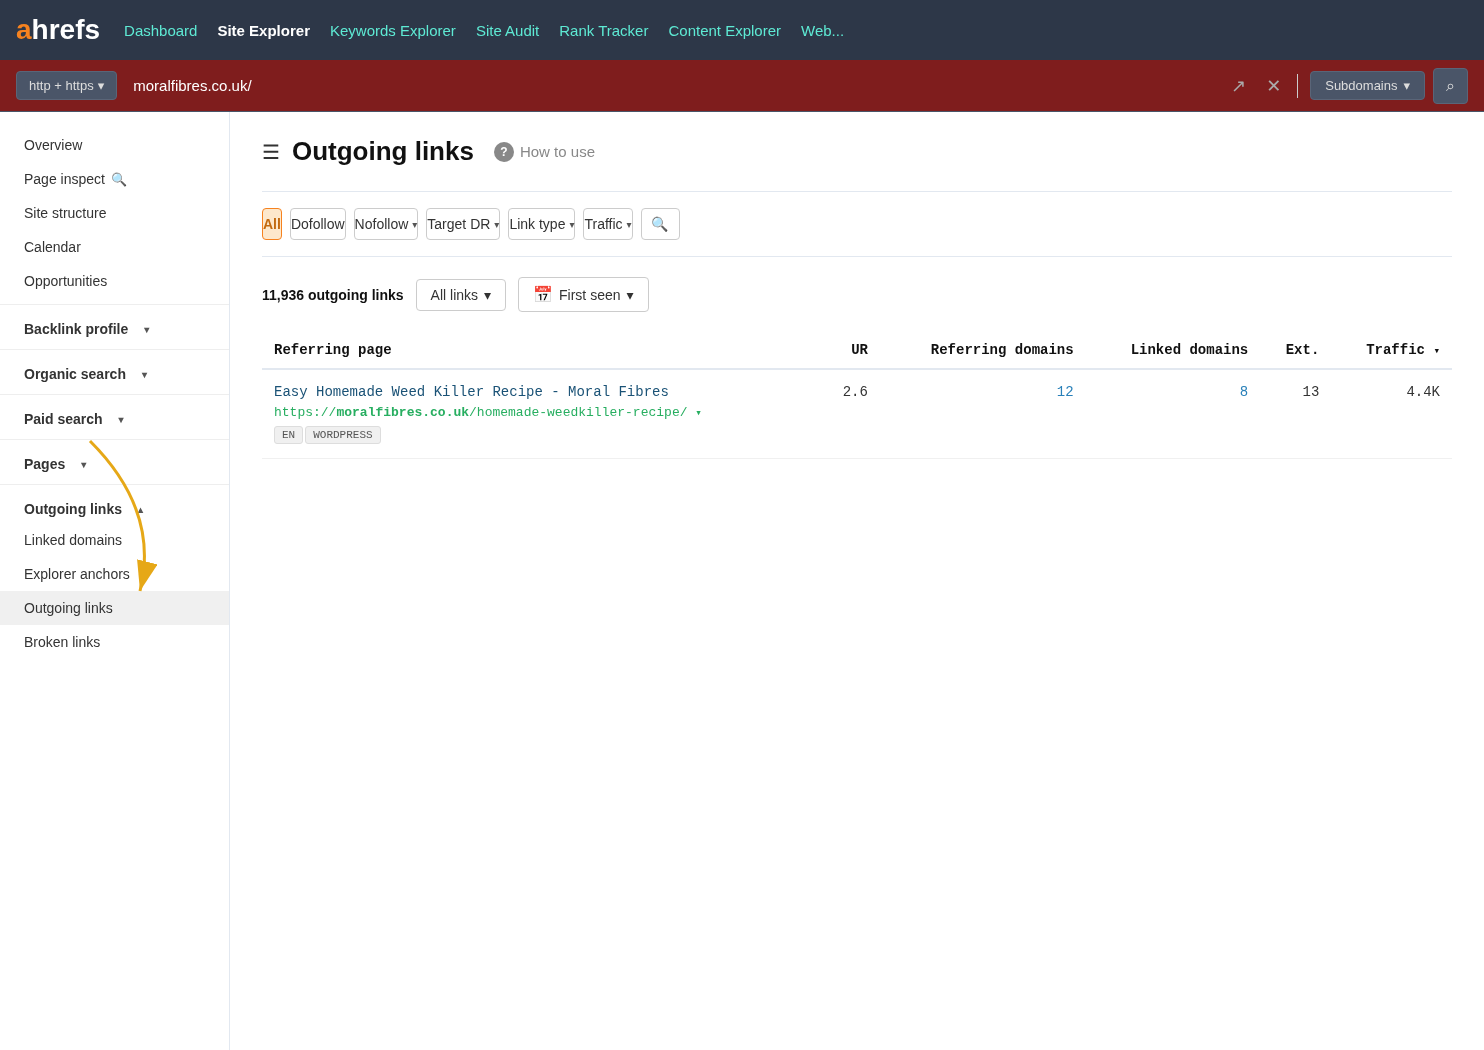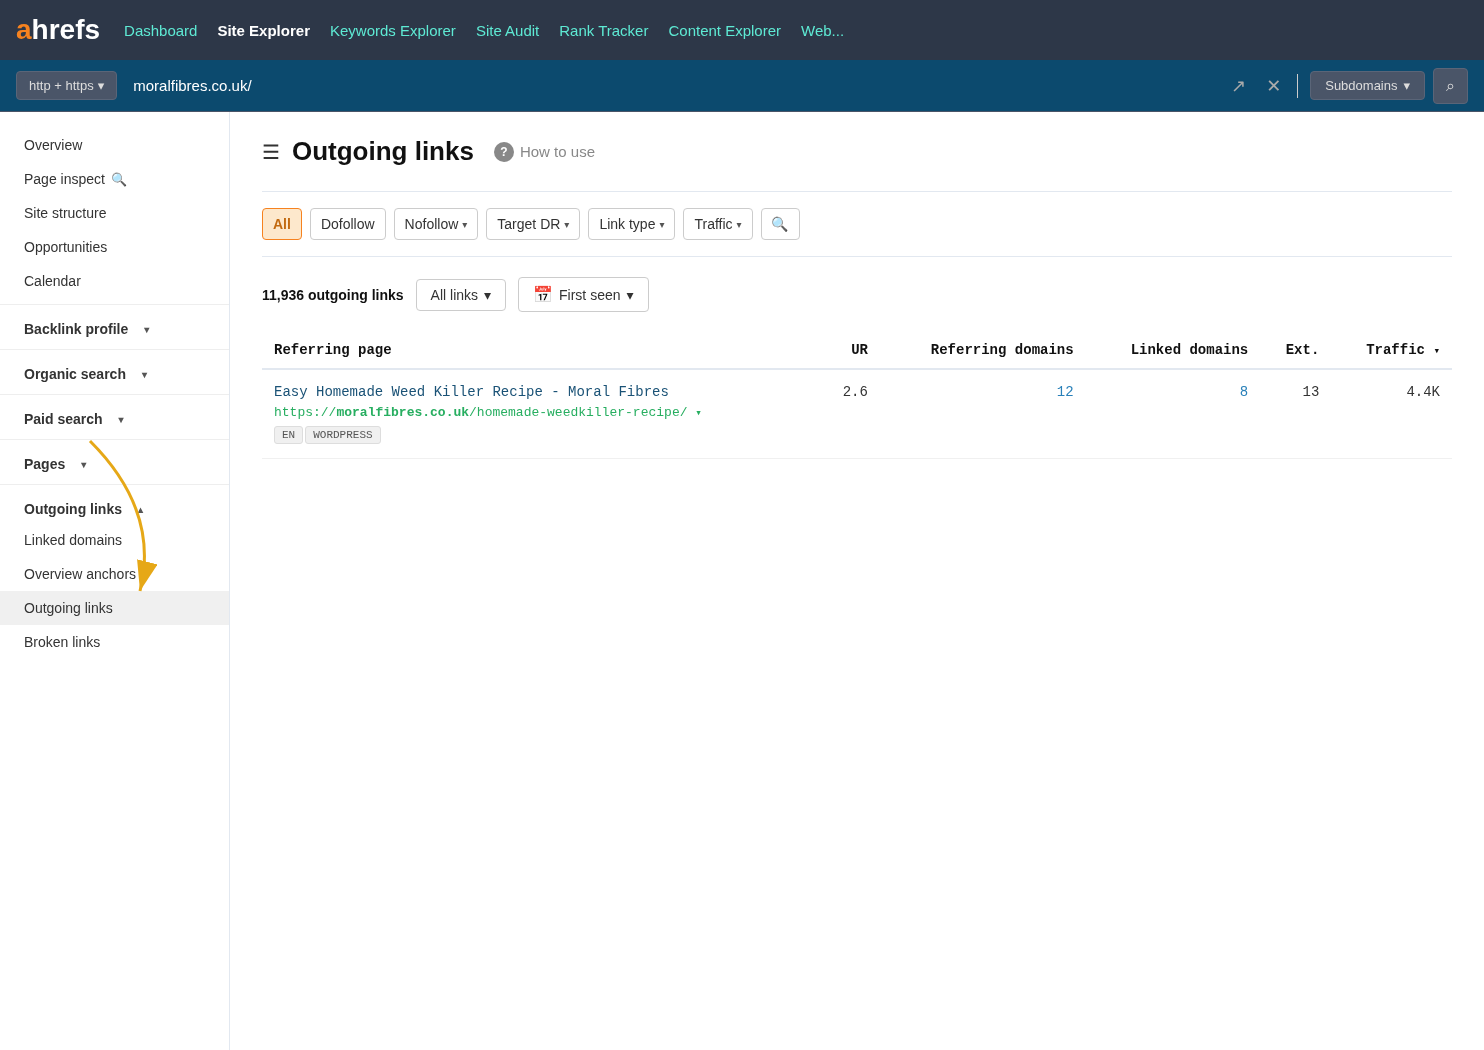--- a/index.html
+++ b/index.html
@@ -35,21 +35,21 @@
       font-size: 15px;
       white-space: nowrap;
     }
     .nav-link.active {
       color: white;
       font-weight: 600;
     }
 
     
     .search-bar {
-      background: #0c4a6e;
+      background: #7f1d1d;
       display: flex;
       align-items: center;
       padding: 0 16px;
       height: 52px;
       gap: 8px;
       border-bottom: 1px solid #4a5568;
     }
     .protocol-btn {
       background: #4a5568;
       border: 1px solid #5a6578;
@@ -197,21 +197,21 @@
       display: flex;
       align-items: center;
       gap: 8px;
       padding: 16px 0;
       border-top: 1px solid #e2e8f0;
       border-bottom: 1px solid #e2e8f0;
       margin-bottom: 20px;
       flex-wrap: wrap;
     }
     .filter-btn {
-      padding: 7px 10px;
+      padding: 7px 0;
       border: 1px solid #ccc;
       border-radius: 4px;
       background: white;
       cursor: pointer;
       font-size: 14px;
       color: #333;
       display: flex;
       align-items: center;
       gap: 4px;
     }
@@ -365,22 +365,22 @@
 </div>
 
 <div class="main-layout">
 
   <aside class="sidebar">
     <div class="sidebar-item">Overview</div>
     <div class="sidebar-item">
       Page inspect <span style="font-size:13px; color:#888;">🔍</span>
     </div>
     <div class="sidebar-item">Site structure</div>
+    <div class="sidebar-item">Calendar</div>
     <div class="sidebar-item">Opportunities</div>
-    <div class="sidebar-item">Calendar</div>
 
     <div class="sidebar-divider"></div>
 
     <div class="sidebar-section">
       <span>Backlink profile</span>
       <span class="caret">▾</span>
     </div>
 
     <div class="sidebar-divider"></div>
 
@@ -403,21 +403,21 @@
       <span class="caret">▾</span>
     </div>
 
     <div class="sidebar-divider"></div>
 
     <div class="sidebar-section">
       <span>Outgoing links</span>
       <span class="caret">▴</span>
     </div>
     <div class="sidebar-item">Linked domains</div>
-    <div class="sidebar-item">Overview anchors</div>
+    <div class="sidebar-item">Explorer anchors</div>
     <div class="sidebar-item active arrow-container" style="position:relative;">
       Outgoing links
       
       <svg class="arrow-svg" width="160" height="180" viewBox="0 0 160 180" style="position:absolute; left:60px; top:-160px; pointer-events:none; z-index:10;">
         <defs>
           <marker id="arrowhead" markerWidth="10" markerHeight="7" refX="10" refY="3.5" orient="auto">
             <polygon points="0 0, 10 3.5, 0 7" fill="#e6a817"></polygon>
           </marker>
         </defs>
         <path d="M 30 10 Q 100 80 80 160" stroke="#e6a817" stroke-width="3" fill="none" marker-end="url(#arrowhead)"></path>

